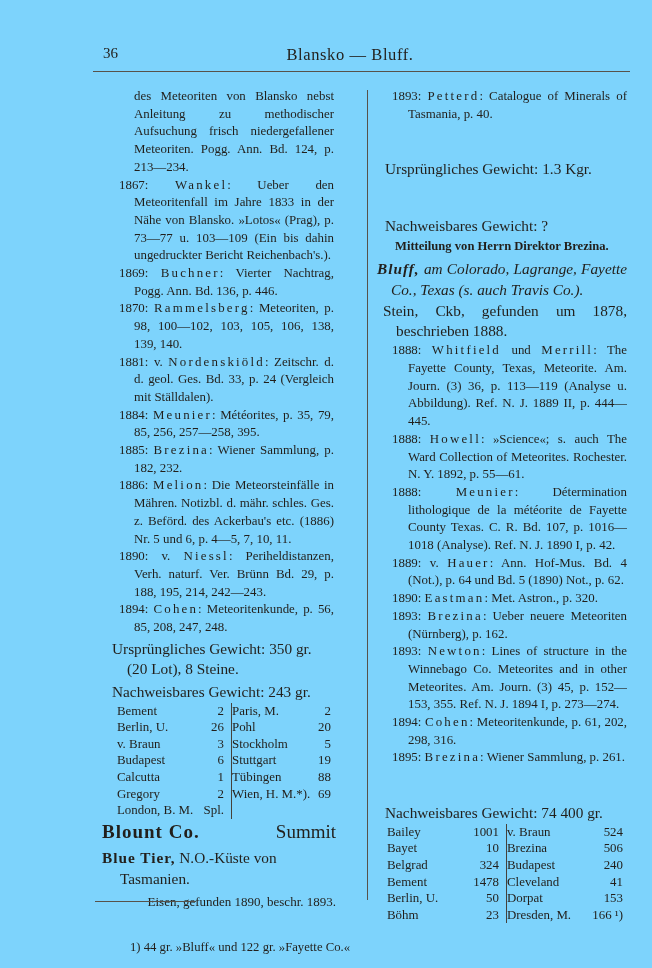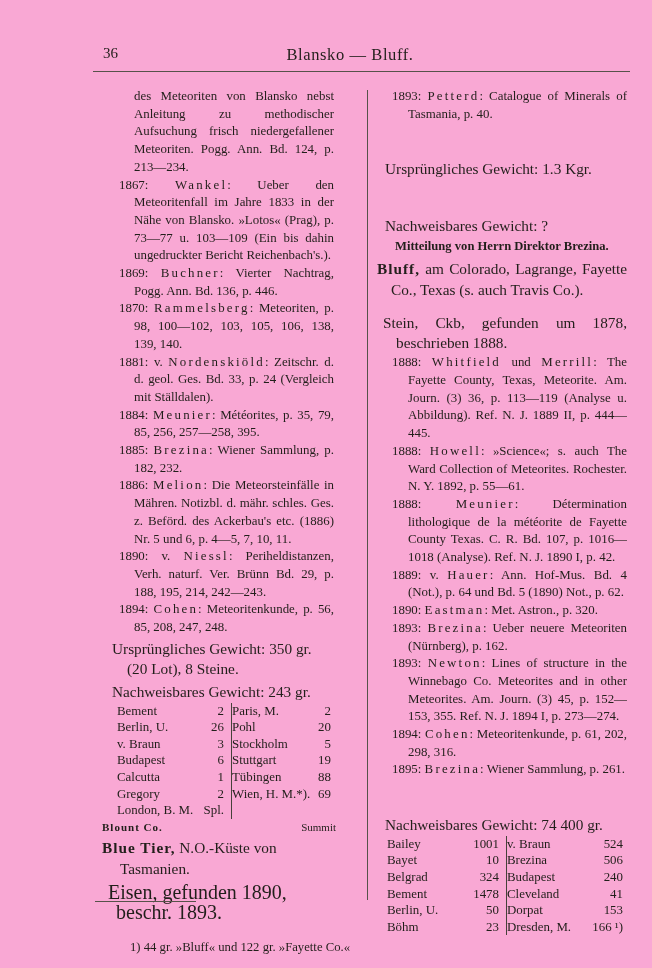--- a/index.html
+++ b/index.html
@@ -1,18 +1,18 @@
 <!DOCTYPE html>
 <html lang="de"><head>
 <meta charset="utf-8">
 <style>
   html,body{margin:0;padding:0;background:#ffffff;}
   .page{
     position:relative;width:652px;height:968px;overflow:hidden;
-    background:#f9a8d4;color:#221f1b;
+    background:#7dd3fc;color:#221f1b;
     font-family:"Liberation Serif","DejaVu Serif",serif;
     -webkit-font-smoothing:antialiased;
   }
   .pagenum{position:absolute;left:103px;top:45px;font-size:15px;}
   .title{position:absolute;left:350px;top:45px;transform:translateX(-50%);font-size:16.5px;letter-spacing:0.6px;white-space:nowrap;}
   .hrule{position:absolute;left:93px;top:71px;width:537px;border-top:1px solid #57524a;}
   .divider{position:absolute;left:367px;top:90px;width:1px;height:810px;background:#57524a;}
 
   .colL{position:absolute;left:102px;top:88px;width:232px;}
   .colR{position:absolute;left:377px;top:88px;width:250px;}
@@ -31,28 +31,28 @@
   .vt{font-size:12.9px;}
   .vtL{margin-left:15px;width:216px;}
   .vtR{margin-left:10px;width:238px;}
   .trow{display:flex;line-height:16.6px;}
   .half{display:flex;justify-content:space-between;}
   .hl{padding-right:7px;}
   .vtL .hl{width:107px;}
   .vtR .hl{width:112px;}
   .hr{border-left:1px solid #46413a;padding-left:0;padding-right:2px;flex:1;}
 
-  .h-row{display:flex;justify-content:space-between;font-size:11px;margin:1px 0 0 0;}
+  .h-row{display:flex;justify-content:space-between;font-size:19px;margin:1px 0 0 0;}
   .bold{font-weight:bold;letter-spacing:1px;}
   .bt{font-size:15.3px;line-height:20.8px;margin:5px 0 0 0;padding-left:18px;text-indent:-18px;}
-  .eisen{font-size:20px;line-height:20.8px;margin:2px 0 0 6px;padding-left:8px;text-indent:-8px;}
+  .eisen{font-size:13px;line-height:20.8px;margin:2px 0 0 6px;padding-left:8px;text-indent:-8px;text-align:right;}
 
   .mitt{font-size:12.6px;line-height:16.5px;margin:1px 0 3px 18px;font-weight:bold;}
-  .bh{font-size:15.3px;line-height:20.8px;margin:5px 0 0 0;padding-left:14px;text-indent:-14px;text-align:justify;}
-  .stein{font-size:15.3px;line-height:20.8px;margin:12px 0 0 6px;padding-left:13px;text-indent:-13px;text-align:justify;}
+  .bh{font-size:15.3px;line-height:20.8px;margin:5px 0 0 0;padding-left:14px;text-indent:-14px;text-align:justify;font-style:italic;}
+  .stein{font-size:15.3px;line-height:20.8px;margin:0 0 0 6px;padding-left:13px;text-indent:-13px;text-align:justify;}
 
   .fnrule{position:absolute;left:95px;top:901px;width:101px;border-top:1px solid #57524a;}
   .fn{position:absolute;left:130px;top:940px;font-size:12.7px;}
 </style>
 </head>
 <body>
 
 <div class="page">
 
   <div class="pagenum">36</div>

